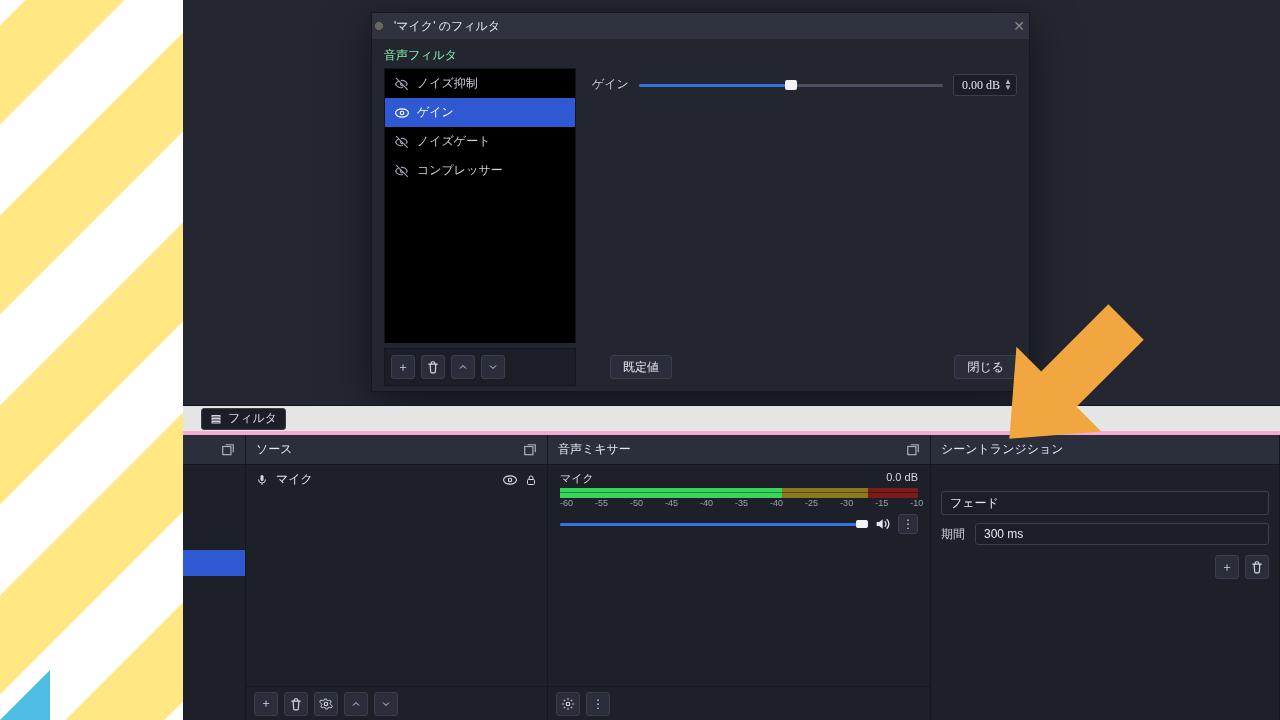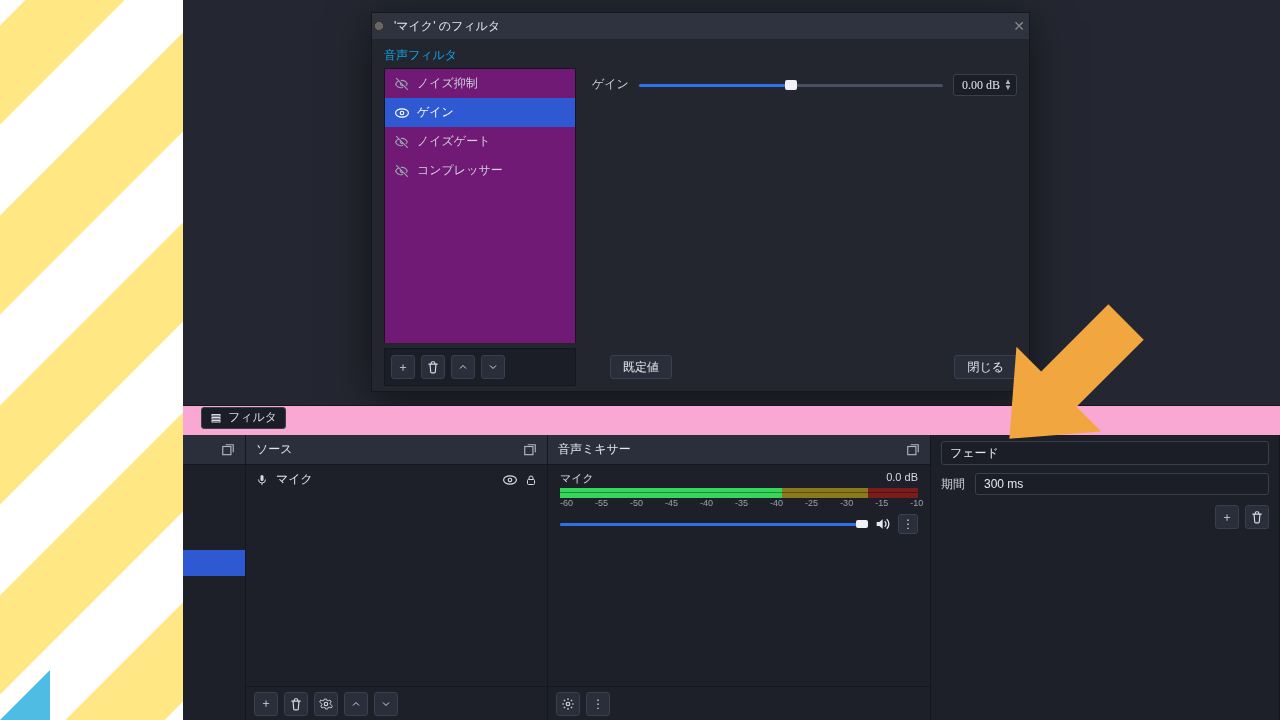--- a/index.html
+++ b/index.html
@@ -86,32 +86,32 @@
   .dialog .title { color: #e5e7ee; font-size: 12px; }
   .dialog .tb-spacer { flex: 1; }
   .dialog .tb-close { color: #888; cursor: pointer; font-size: 14px; padding: 0 4px; }
 
   .dialog .body {
     flex: 1; display: flex;
     flex-direction: column;
   }
   .dialog .section-label {
     padding: 8px 12px 4px;
-    color: #0ea5e9;
+    color: #86efac;
     font-size: 12px;
   }
   .dialog .content {
     flex: 1; display: flex;
     padding: 0 12px 0 12px;
     gap: 12px;
     min-height: 0;
   }
   .filter-list {
     width: 192px;
-    background: #701a75;
+    background: #000000;
     border: 1px solid #151720;
     border-bottom: none;
     display: flex; flex-direction: column;
   }
   .filter-item {
     display: flex; align-items: center;
     gap: 8px;
     padding: 6px 10px;
     color: #cfd2da;
     cursor: pointer;
@@ -207,22 +207,22 @@
   }
   .footer .flex1 { flex: 1; }
 
   
   .topstrip {
     position: absolute;
     left: 0; right: 0;
     top: 405px;
     height: 30px;
     border-top: 1px solid #151720;
-    border-bottom: 6px solid #f9a8d4;
-    background: #f9a8d4;
+    border-bottom: 4px solid #f9a8d4;
+    background: #e5e5e5;
     display: flex; align-items: center;
     padding-left: 18px;
   }
   .chip {
     height: 22px;
     background: #1c1e27;
     border: 1px solid #3a3f4d;
     border-radius: 3px;
     display: inline-flex; align-items: center;
     padding: 0 8px;
@@ -335,21 +335,21 @@
   }
   .vol-row .ico { color: #e5e7ee; cursor: pointer; }
   .vmenu {
     width: 20px; height: 20px;
     background: #2a2e3a; border: 1px solid #3a3f4d; border-radius: 3px;
     display: inline-flex; align-items: center; justify-content: center;
     cursor: pointer; color: #d6d9e2;
   }
 
   
-  .trans-body { padding: 6px 10px; }
+  .trans-body { padding: 6px 10px; margin-top: 20px; }
   .trans-select {
     height: 24px; background: #1c1e27; border: 1px solid #3a3f4d;
     border-radius: 3px; display: flex; align-items: center;
     padding: 0 8px; color: #e5e7ee;
     cursor: pointer;
   }
   .trans-row2 {
     display: flex; align-items: center; gap: 10px;
     margin-top: 8px;
   }
@@ -644,20 +644,24 @@
           <svg width="14" height="14" viewBox="0 0 24 24" fill="none">
               <circle cx="12" cy="12" r="3" stroke="currentColor" stroke-width="2"></circle>
               <path d="M12 2v3M12 19v3M4.9 4.9l2.1 2.1M17 17l2.1 2.1M2 12h3M19 12h3M4.9 19.1 7 17M17 7l2.1-2.1" stroke="currentColor" stroke-width="2"></path>
             </svg>
         </span>
         <span class="sq-btn">⋮</span>
       </div>
     </div>
 
     <div class="dock trans">
+      <div class="hdr">
+        <span>シーントランジション</span>
+        <span class="spacer"></span>
+      </div>
       <div class="trans-body">
         <div class="trans-select">
           <span>フェード</span>
         </div>
         <div class="trans-row2">
           <span class="lbl">期間</span>
           <span class="val">
             <span>300 ms</span>
           </span>
         </div>

